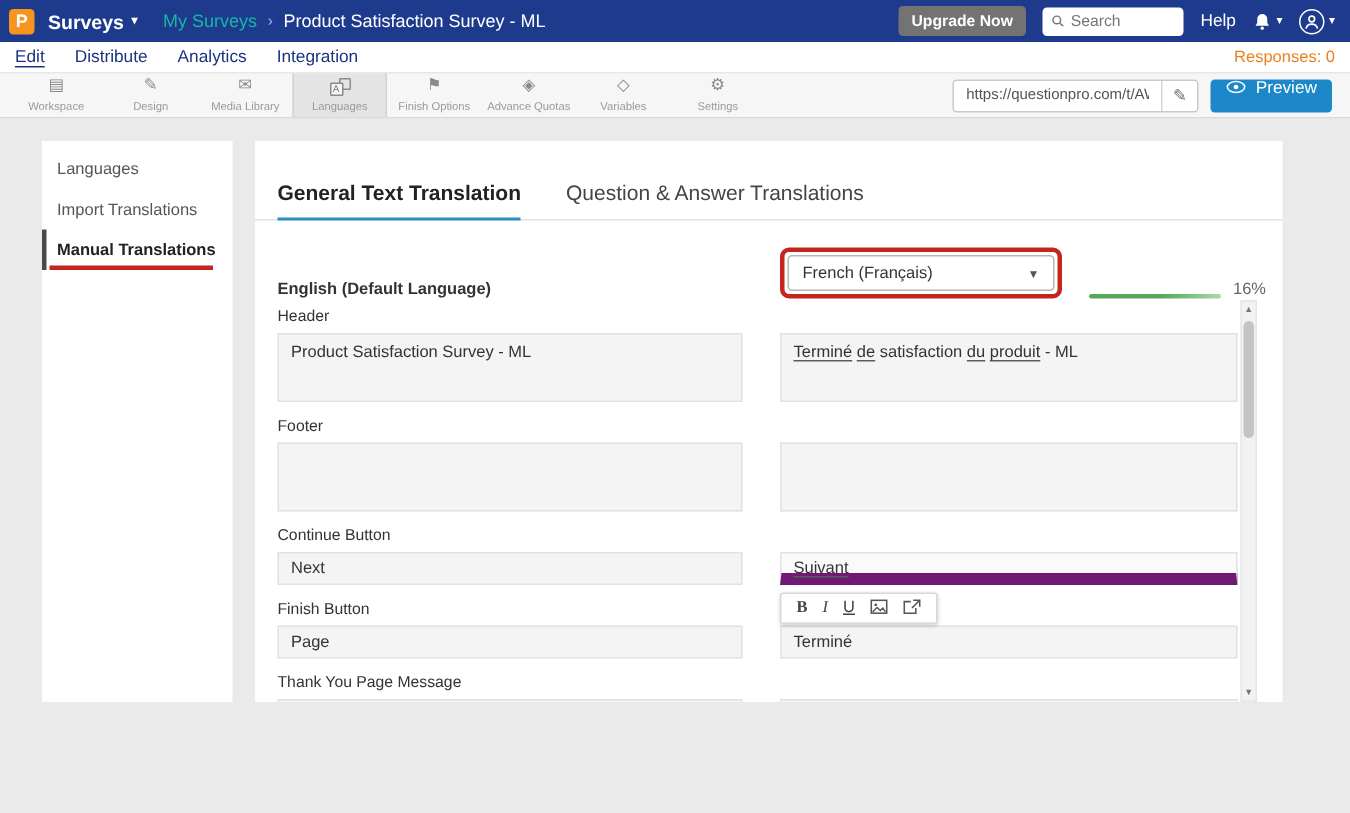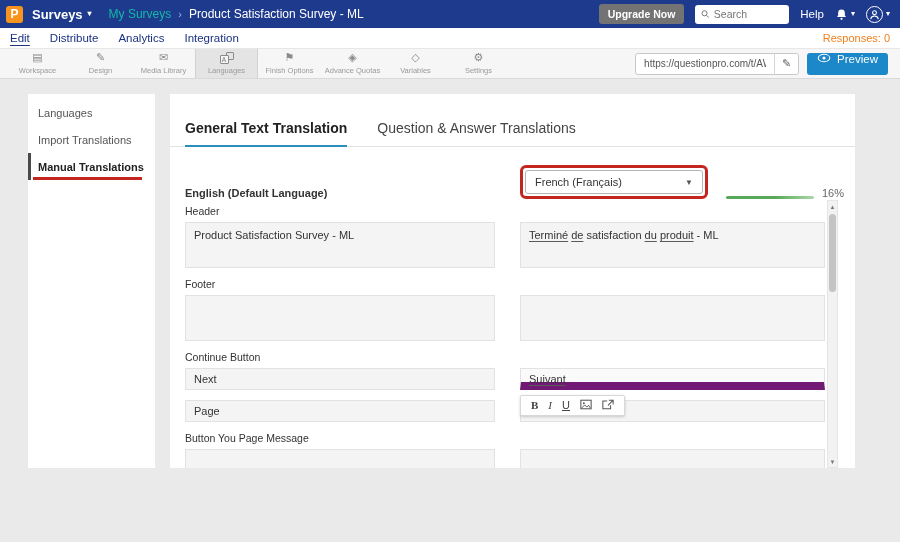--- a/index.html
+++ b/index.html
@@ -257,28 +257,29 @@
             <span class="fb">
               <svg width="12" height="11" viewBox="0 0 14 12">
                   <path d="M6 2H1v9h9V7" fill="none" stroke="#555" stroke-width="1.2"></path>
                   <path d="M8 1h5v5M13 1L7 7" fill="none" stroke="#555" stroke-width="1.2"></path>
                 </svg>
             </span>
           </div>
         </div>
 
         <div class="frow">
+          <div class="flabel">Finish Button</div>
           <div class="fcols">
             <div class="fbox inp src">Page</div>
             <div class="fbox inp tgt">Terminé</div>
           </div>
         </div>
 
         <div class="frow">
-          <div class="flabel">Button You Page Message</div>
+          <div class="flabel">Thank You Page Message</div>
           <div class="fcols">
             <div class="fbox ta src"></div>
             <div class="fbox ta tgt"></div>
           </div>
         </div>
 
       </div>
 
       <div class="vscroll">
         <span class="varrow up">▲</span>

